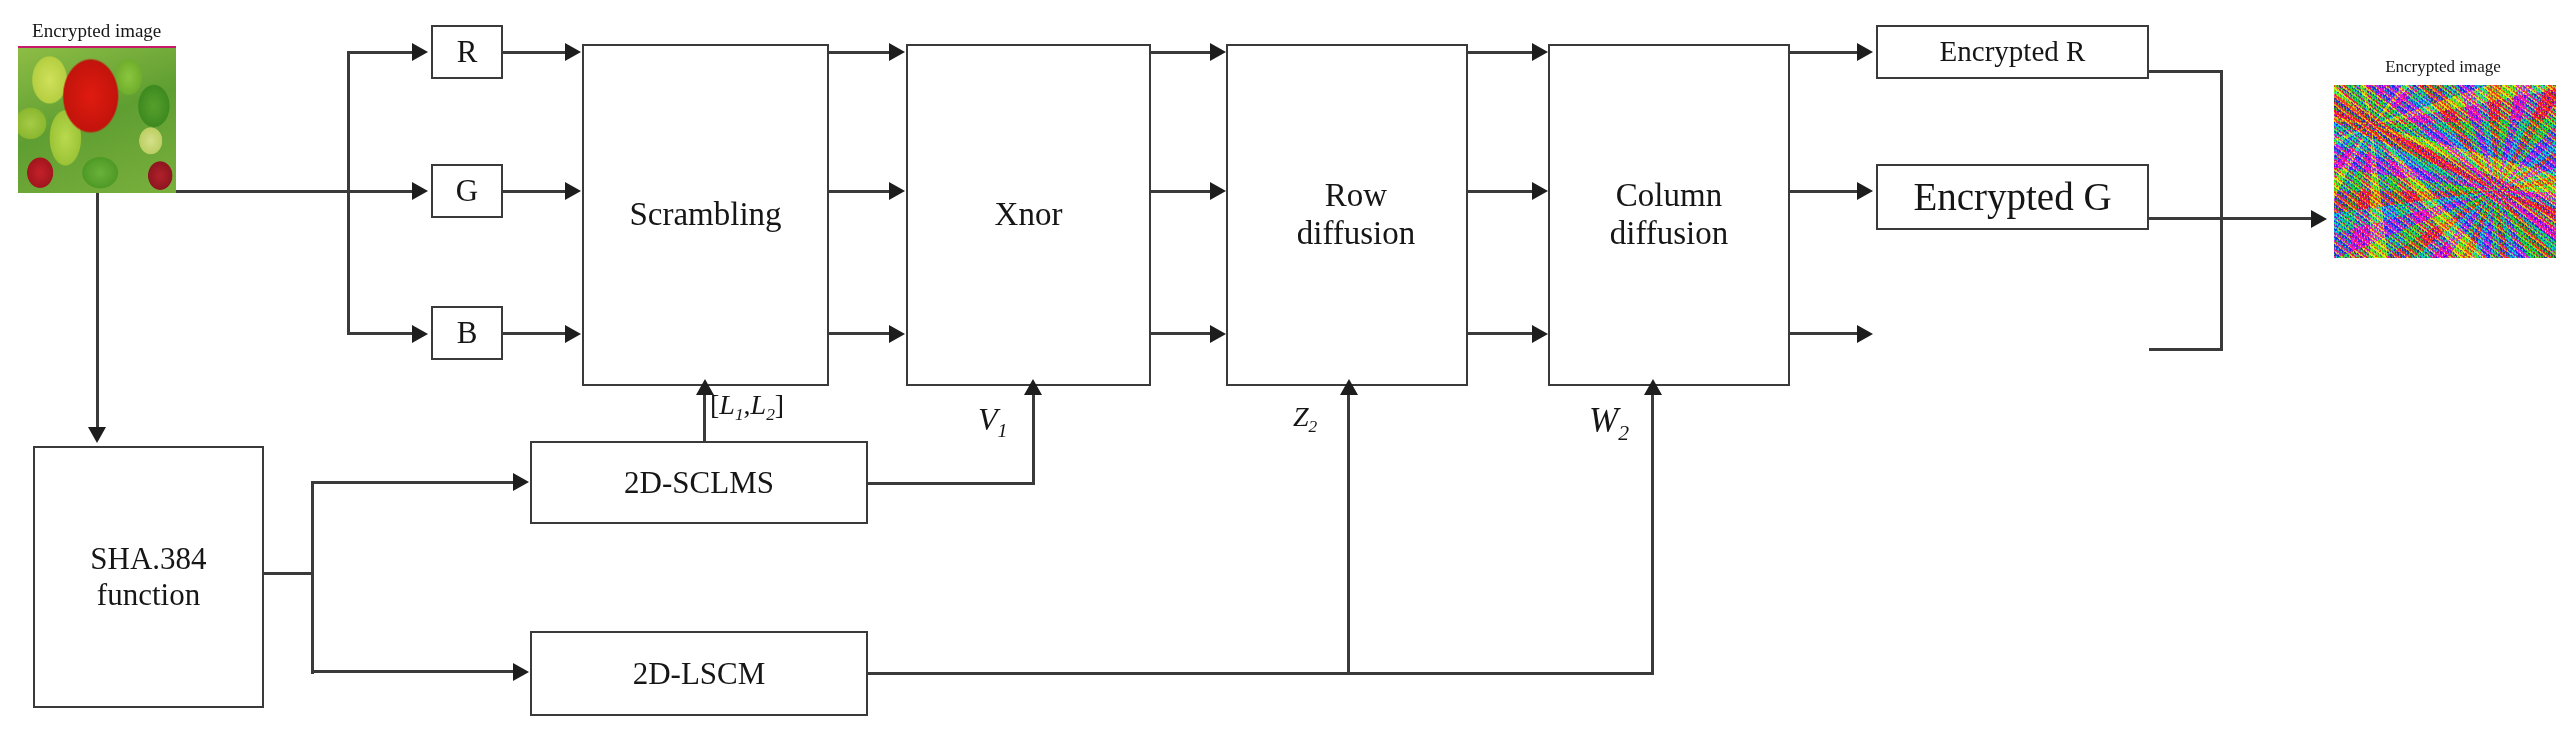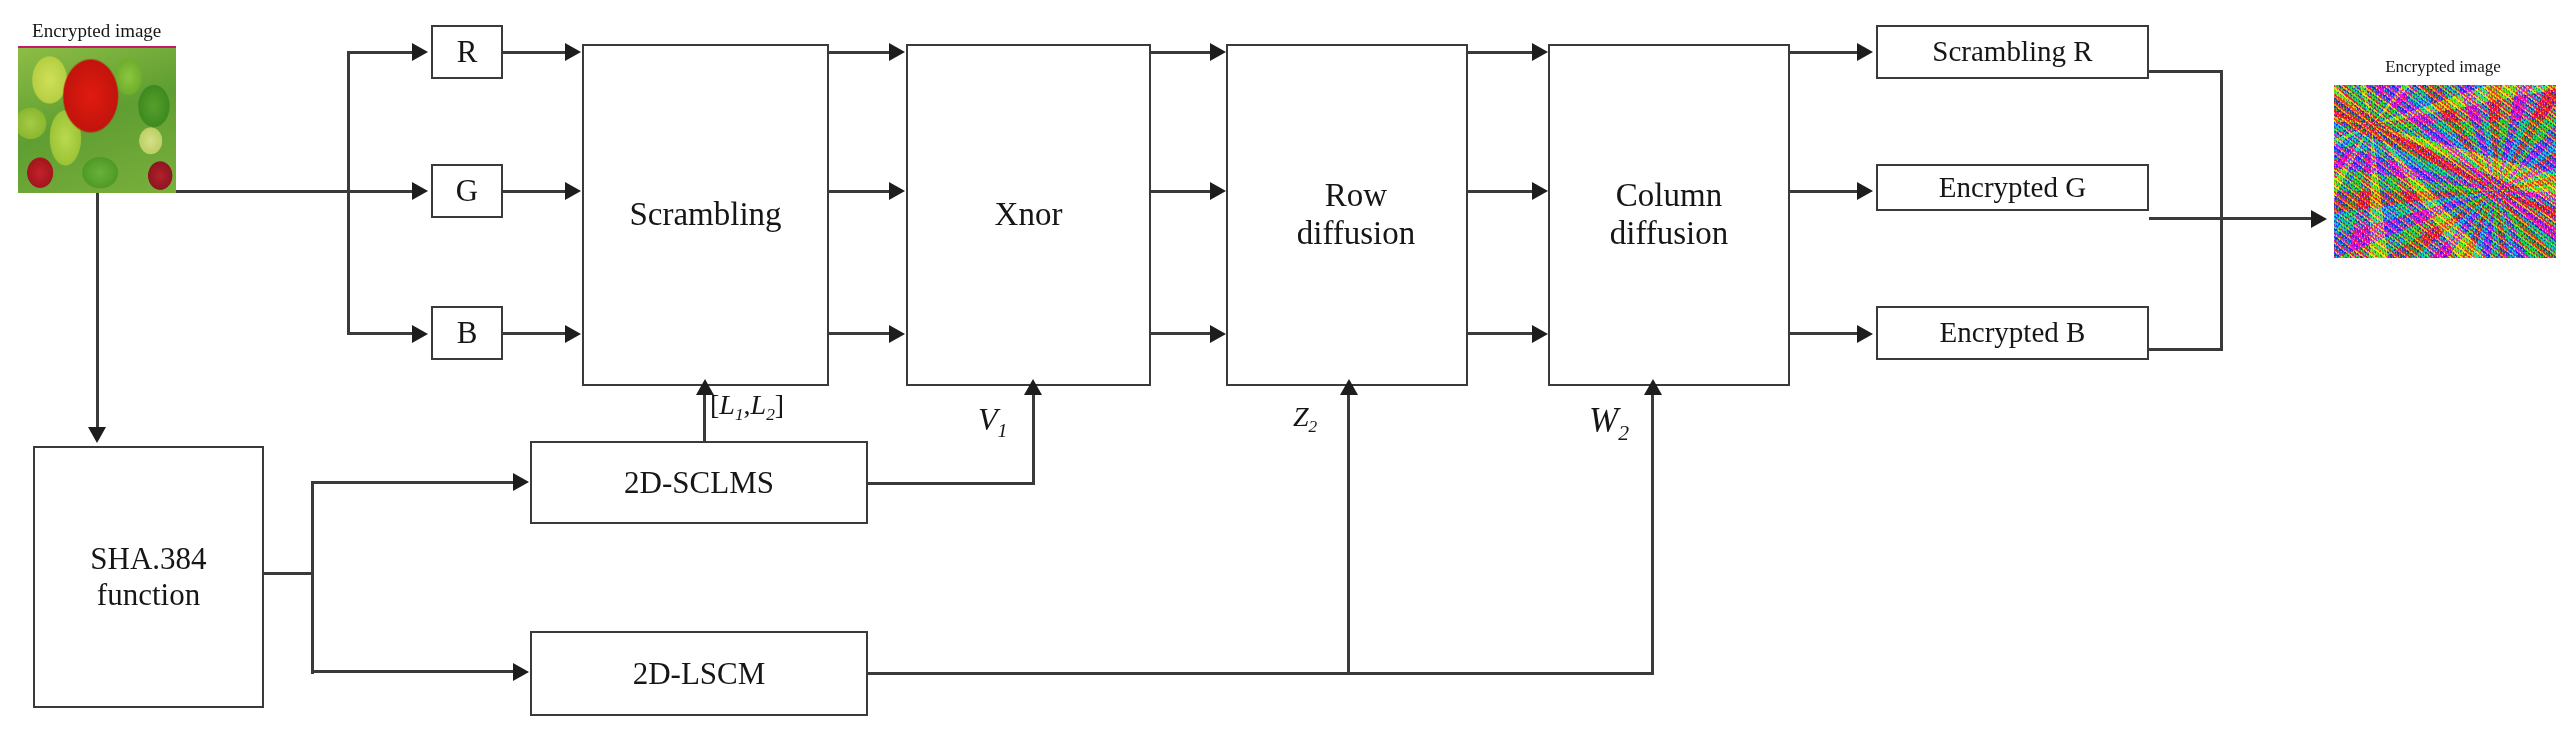--- a/index.html
+++ b/index.html
@@ -187,27 +187,24 @@
   </div>
 
   <div class="hline" style="left:1790px;top:51px;width:67px;"></div>
   <div class="arrow right" style="left:1857px;top:43px;"></div>
   <div class="hline" style="left:1790px;top:190px;width:67px;"></div>
   <div class="arrow right" style="left:1857px;top:182px;"></div>
   <div class="hline" style="left:1790px;top:332px;width:67px;"></div>
   <div class="arrow right" style="left:1857px;top:325px;"></div>
 
   <div class="box" style="left:1876px;top:24.5px;width:273px;height:54px;font-size:29px;">
-    <span class="inner">Scrambling R</span>
-  </div>
-  <div class="box" style="left:1876px;top:164px;width:273px;height:47px;font-size:29px;">
+    <span class="inner">Encrypted R</span>
+  </div>
+  <div class="box" style="left:1876px;top:164px;width:273px;height:66px;font-size:39px;">
     <span class="inner">Encrypted G</span>
-  </div>
-  <div class="box" style="left:1876px;top:306px;width:273px;height:54px;font-size:29px;">
-    <span class="inner">Encrypted B</span>
   </div>
 
   <div class="hline" style="left:2149px;top:70px;width:74px;"></div>
   <div class="hline" style="left:2149px;top:348px;width:74px;"></div>
   <div class="vline" style="left:2220px;top:70px;height:281px;"></div>
   <div class="hline" style="left:2149px;top:217px;width:167px;"></div>
   <div class="arrow right" style="left:2311px;top:210px;"></div>
 
   <div class="caption" style="left:2332px;top:57px;width:222px;font-size:17px;">Encrypted image</div>
   <div class="picture" id="enc-img" style="left:2334px;top:85px;width:222px;height:173px;"></div>

